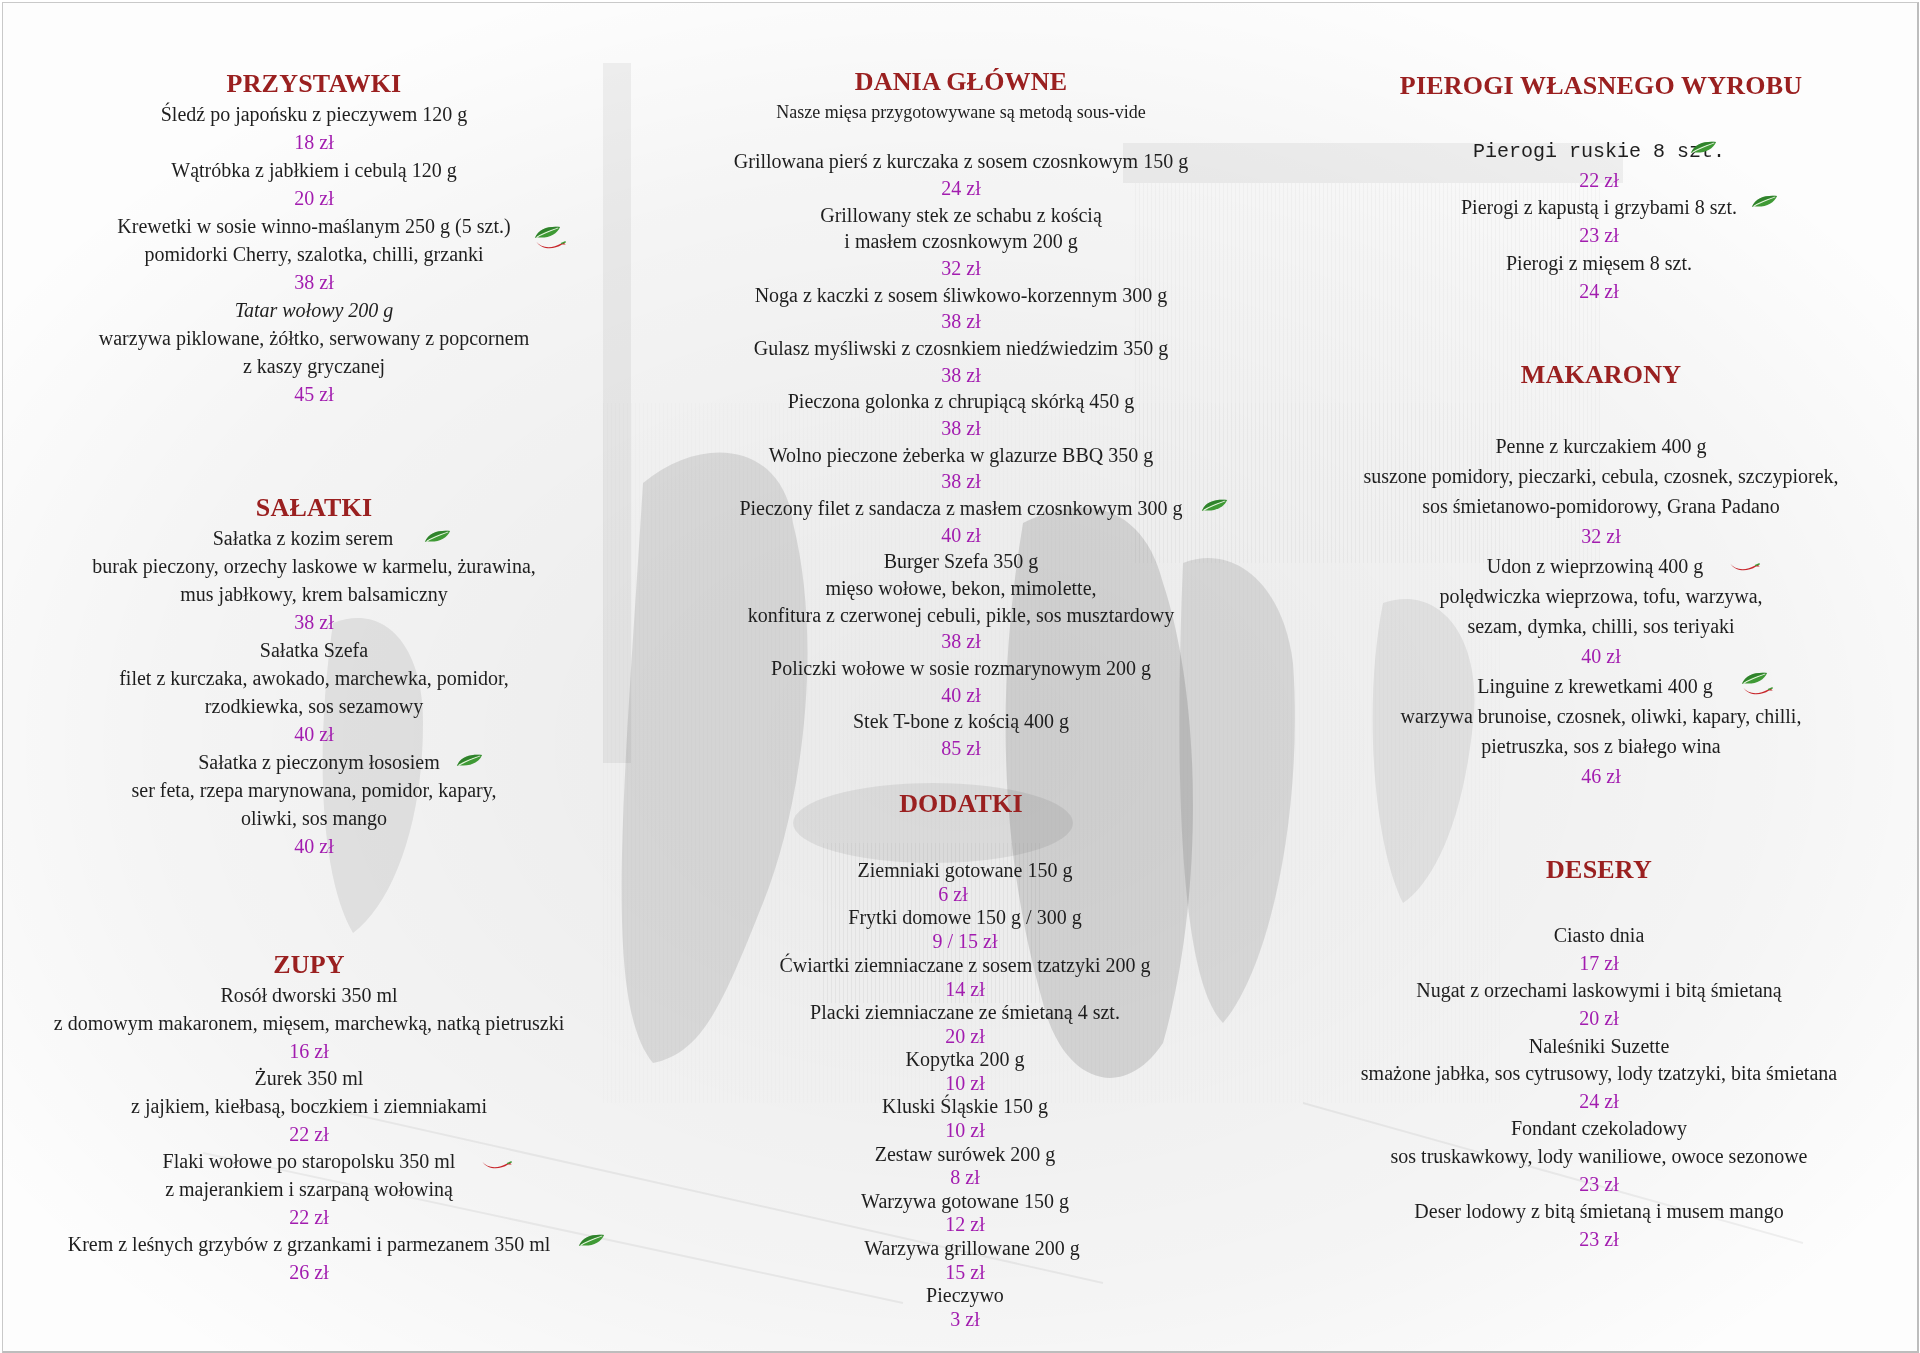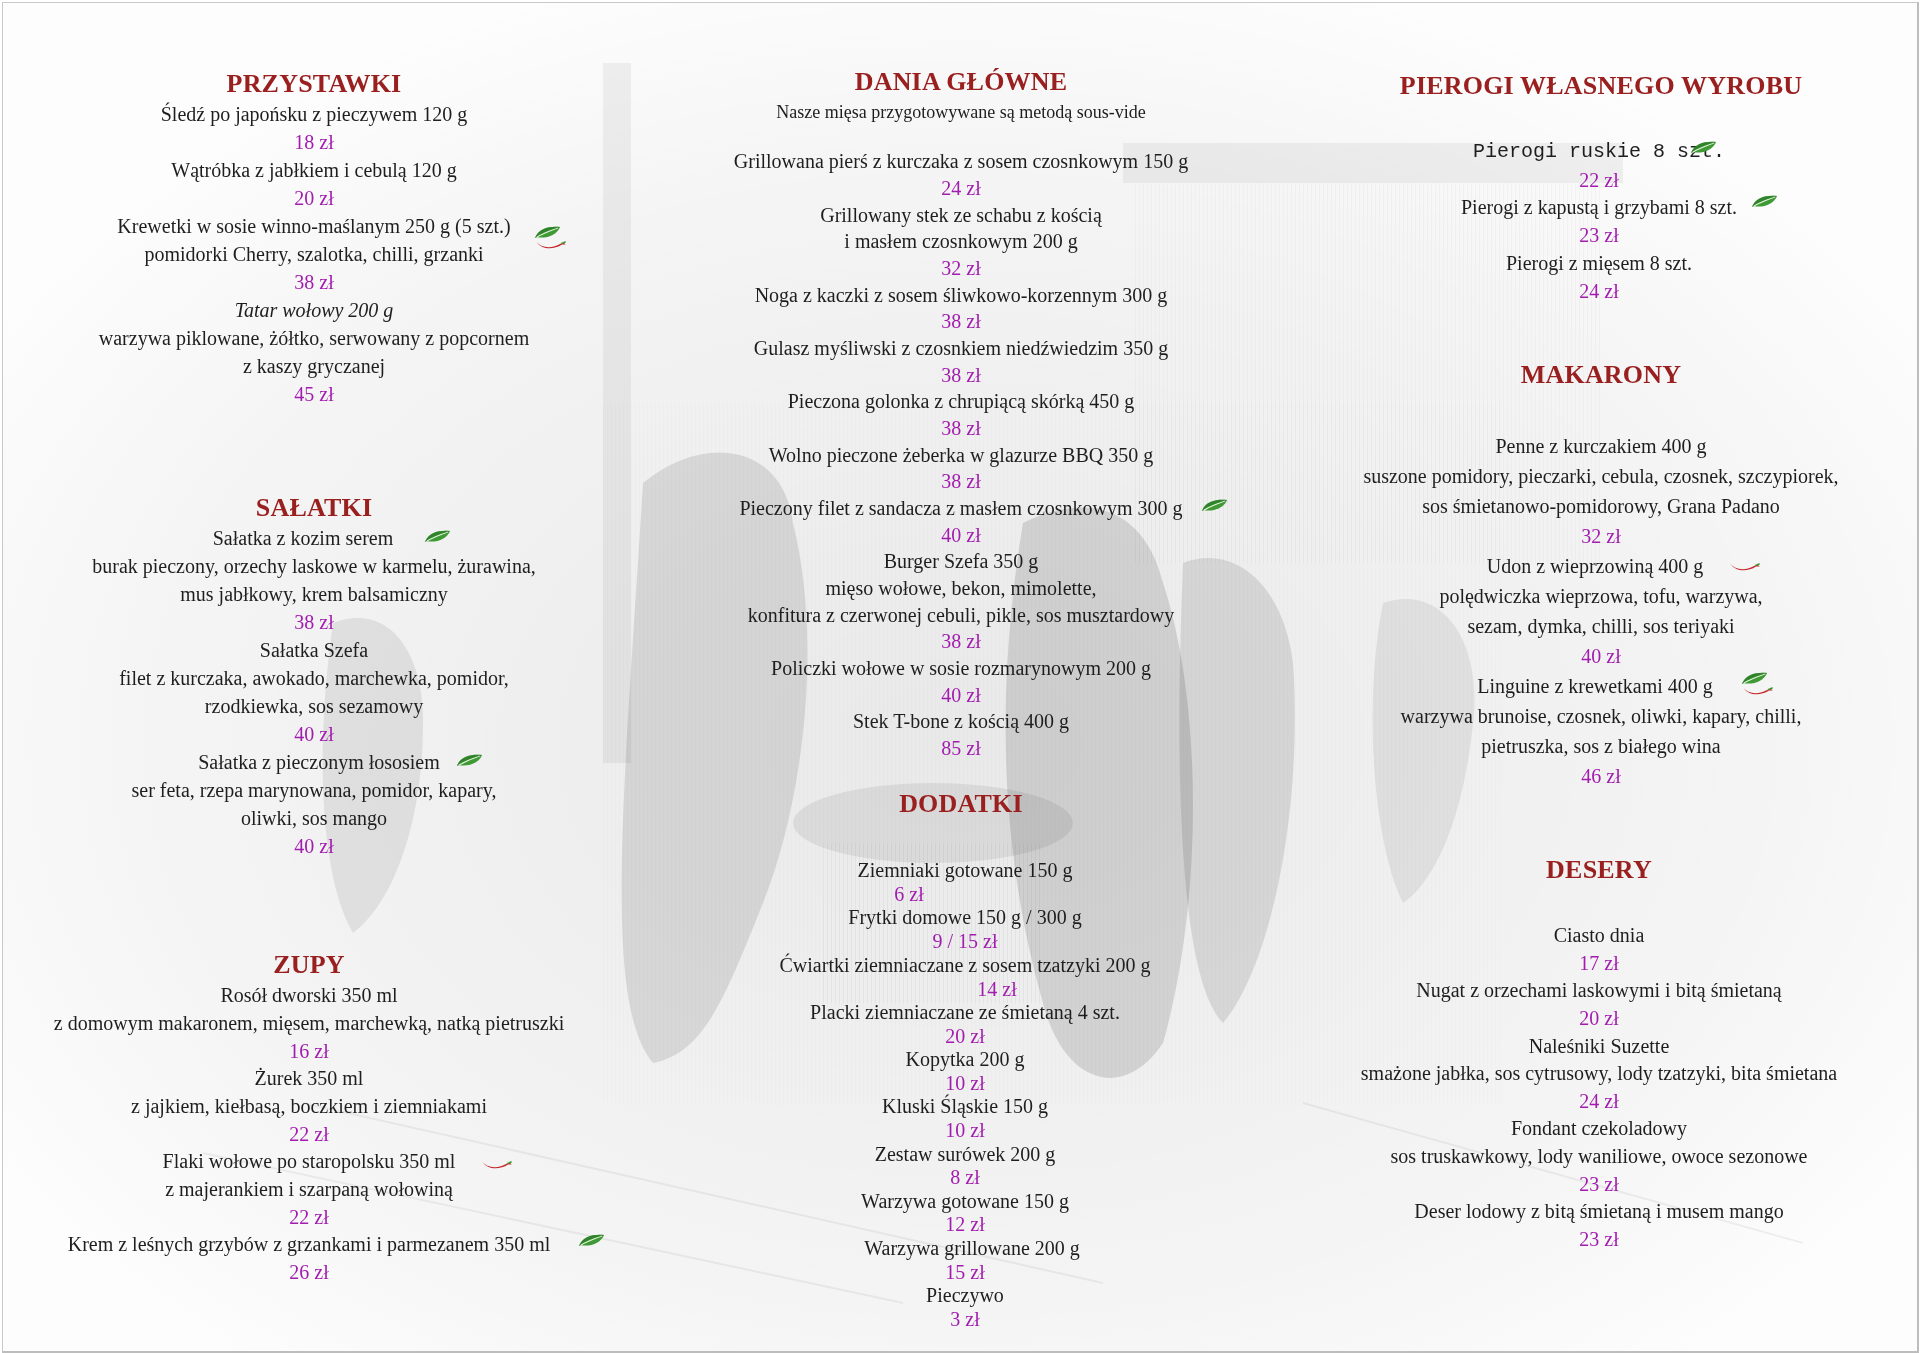--- a/index.html
+++ b/index.html
@@ -167,25 +167,25 @@
     <div class="line price" style="left:958px; top:626px;">38 zł</div>
     <div class="line" style="left:958px; top:653px;">Policzki wołowe w sosie rozmarynowym   200 g</div>
     <div class="line price" style="left:958px; top:680px;">40 zł</div>
     <div class="line" style="left:958px; top:706px;">Stek T-bone z kością  400 g</div>
     <div class="line price" style="left:958px; top:733px;">85 zł</div>
   </div>
 
   <div>
     <div class="line heading" style="left:958px; top:786px;">DODATKI</div>
     <div class="line" style="left:962px; top:855px;">Ziemniaki gotowane  150 g</div>
-    <div class="line price" style="left:906px; top:879px;">6 zł</div>
+    <div class="line price" style="left:950px; top:879px;">6 zł</div>
     <div class="line" style="left:962px; top:902px;">Frytki domowe  150 g / 300 g</div>
     <div class="line price" style="left:962px; top:926px;">9 / 15 zł</div>
     <div class="line" style="left:962px; top:950px;">Ćwiartki ziemniaczane z sosem tzatzyki  200 g</div>
-    <div class="line price" style="left:962px; top:974px;margin-left:32px;">14 zł</div>
+    <div class="line price" style="left:962px; top:974px;">14 zł</div>
     <div class="line" style="left:962px; top:997px;">Placki ziemniaczane ze śmietaną  4 szt.</div>
     <div class="line price" style="left:962px; top:1021px;">20 zł</div>
     <div class="line" style="left:962px; top:1044px;">Kopytka  200 g</div>
     <div class="line price" style="left:962px; top:1068px;">10 zł</div>
     <div class="line" style="left:962px; top:1091px;">Kluski Śląskie  150 g</div>
     <div class="line price" style="left:962px; top:1115px;">10 zł</div>
     <div class="line" style="left:962px; top:1139px;">Zestaw surówek  200 g</div>
     <div class="line price" style="left:962px; top:1162px;">8 zł</div>
     <div class="line" style="left:962px; top:1186px;">Warzywa gotowane  150 g</div>
     <div class="line price" style="left:962px; top:1209px;">12 zł</div>

